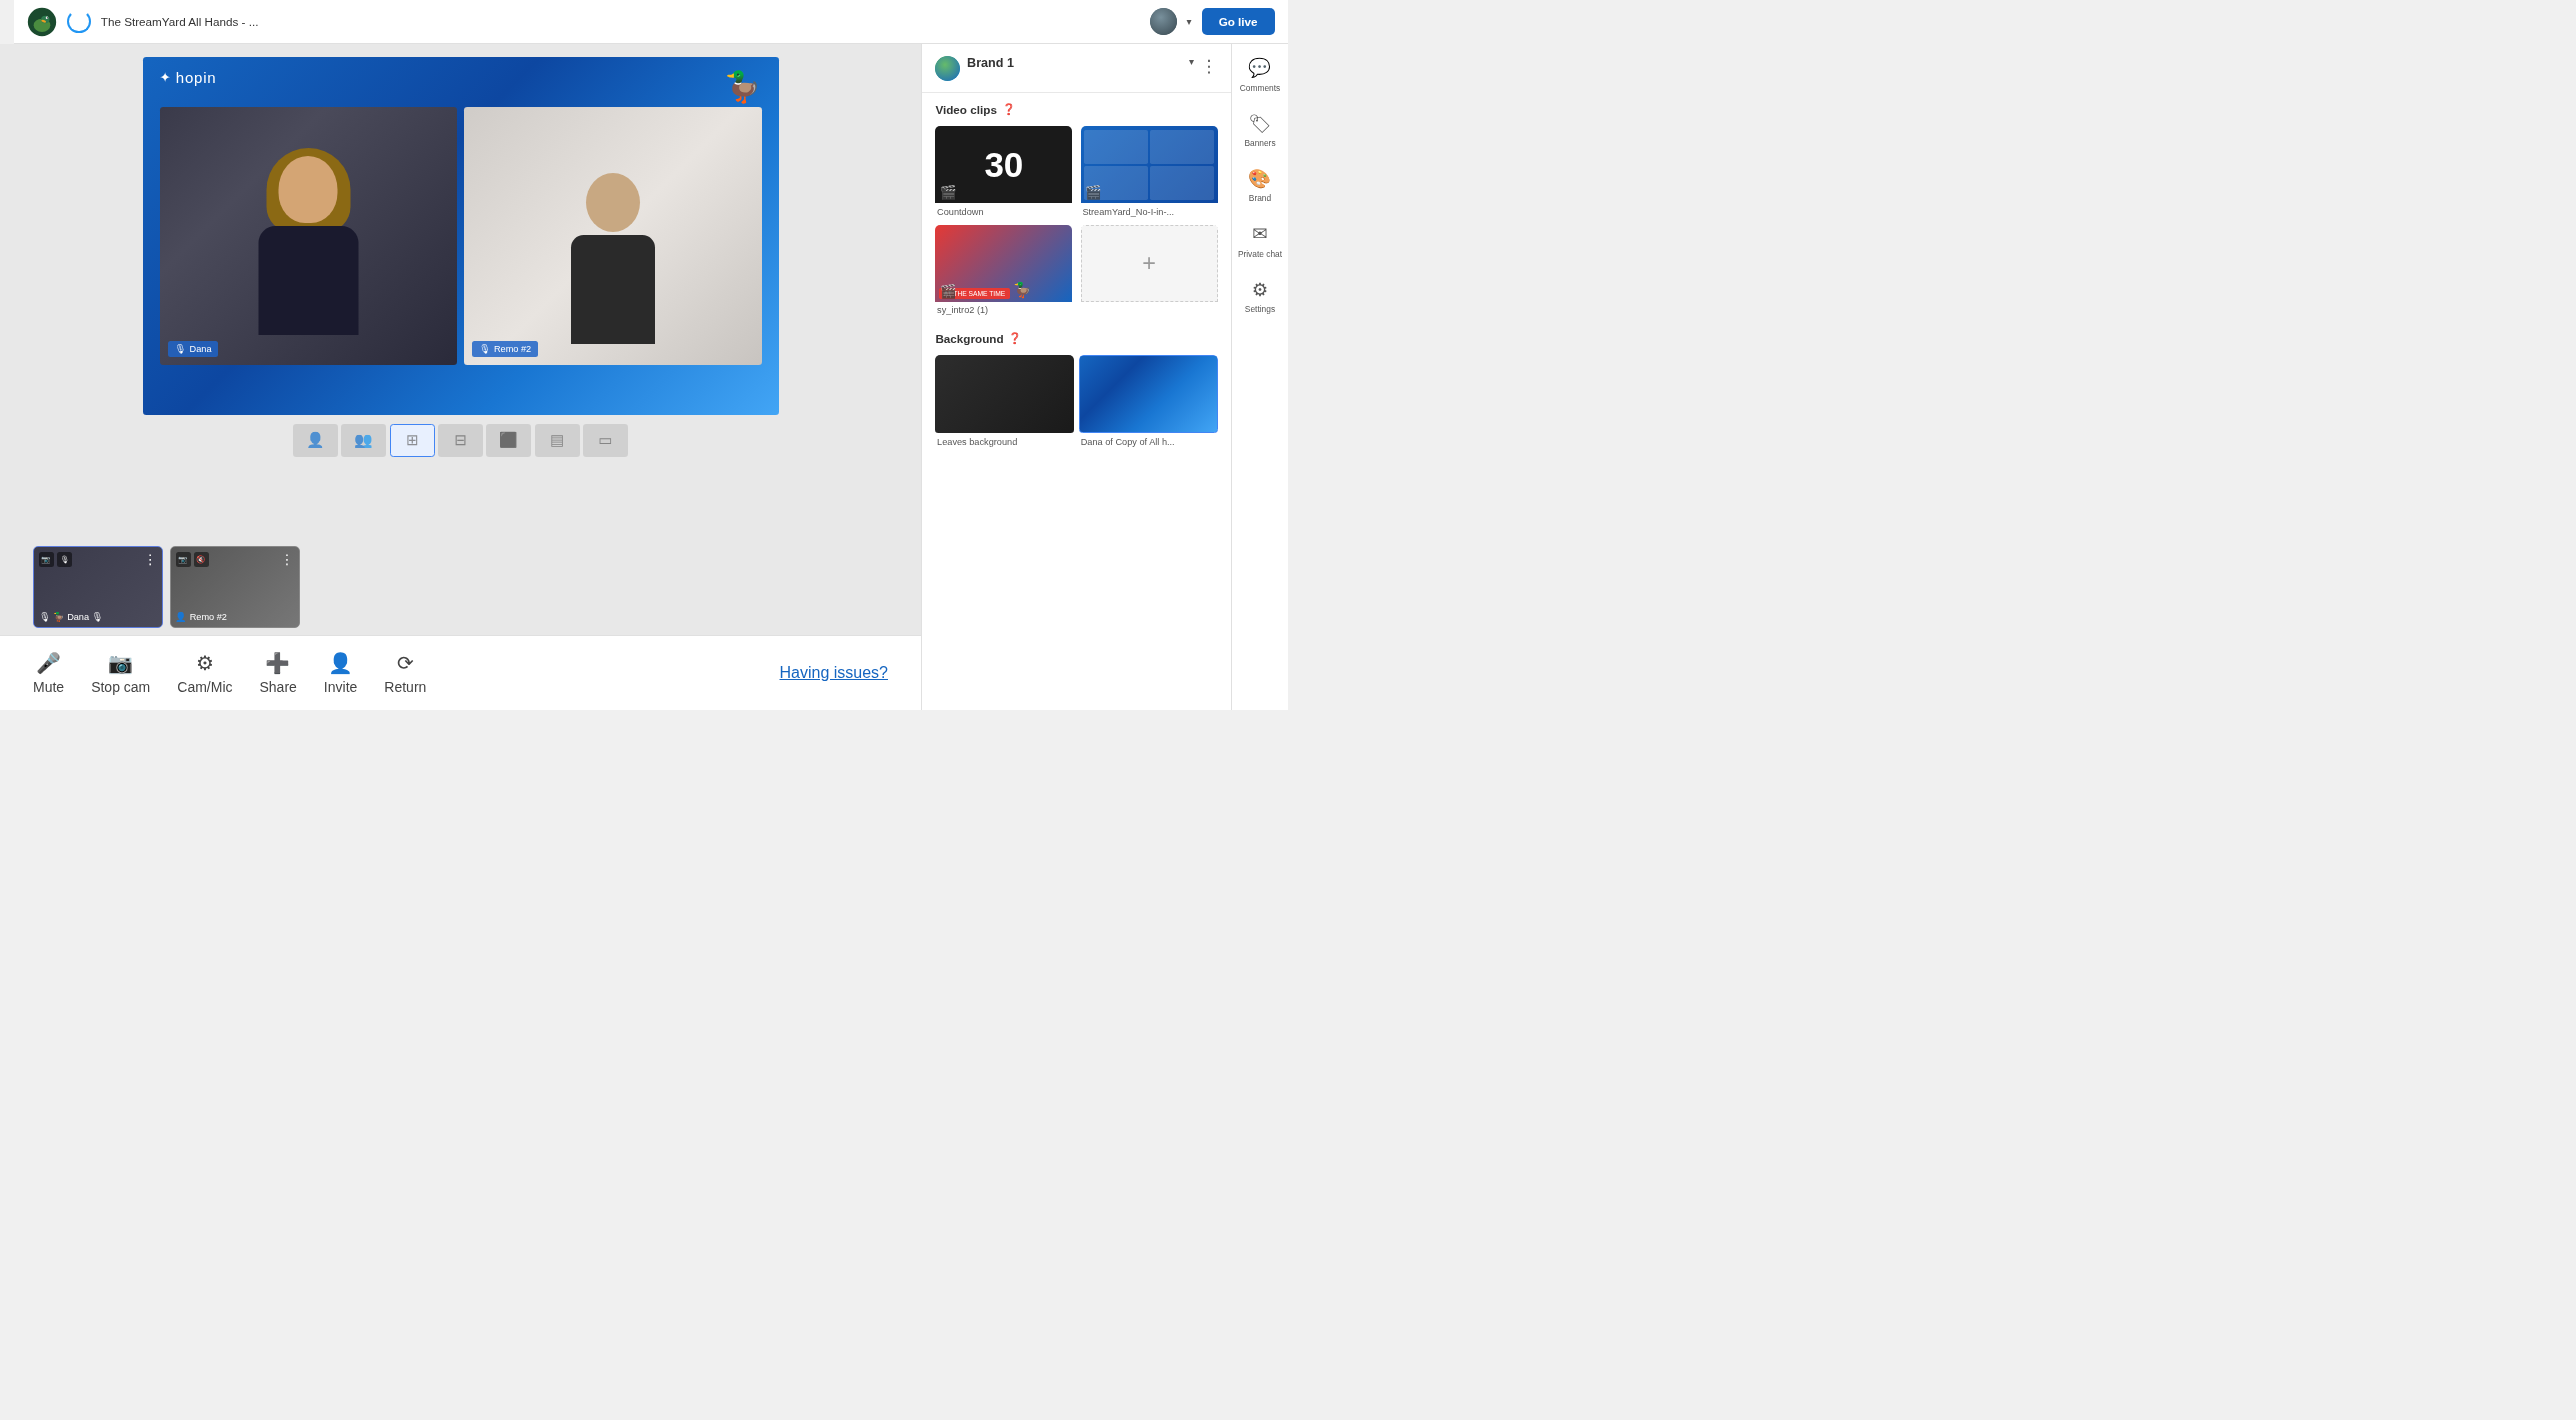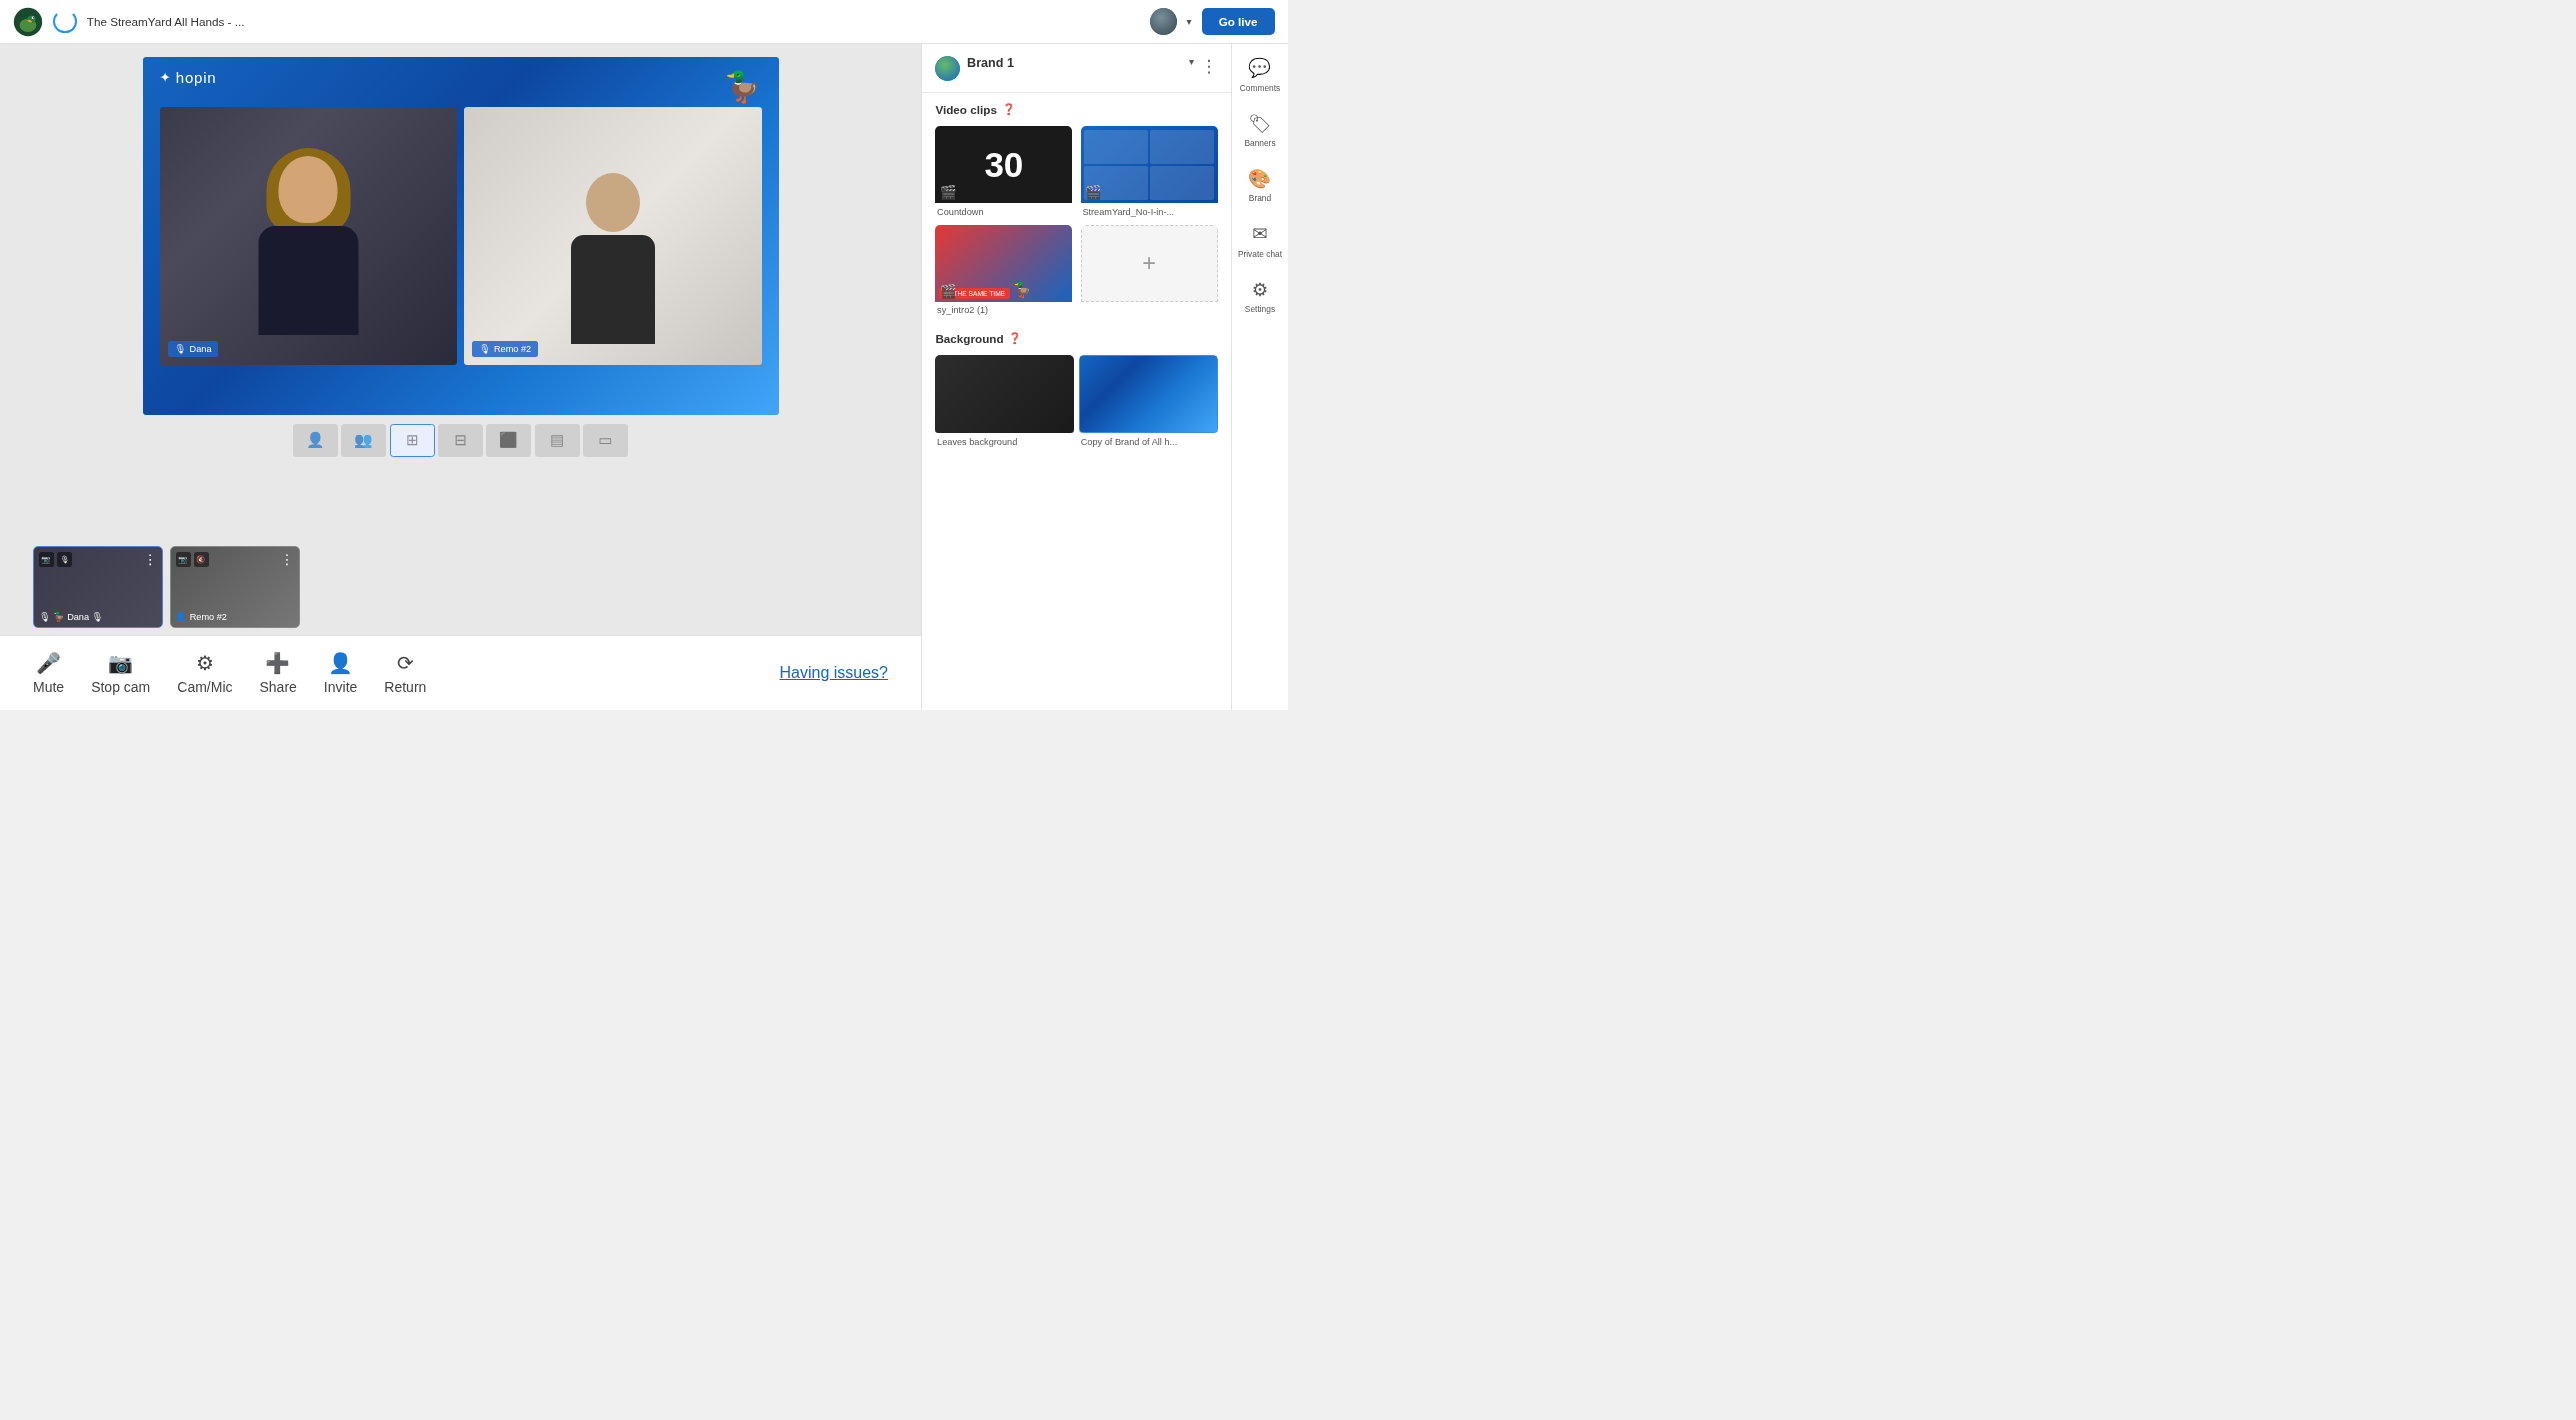--- a/index.html
+++ b/index.html
@@ -16,20 +16,21 @@
     
     .topbar {
       height: 44px;
       background: #fff;
       border-bottom: 0.8px solid #e0e0e0;
       display: flex;
       align-items: center;
       padding: 0 13.4px;
       gap: 10px;
       flex-shrink: 0;
+      margin-left: 14px;
     }
     .topbar-logo {
       width: 30px;
       height: 30px;
     }
     .topbar-spinner {
       width: 23.4px;
       height: 23.4px;
       border: 2.5px solid #2196F3;
       border-radius: 50%;
@@ -837,21 +838,21 @@
 
       <div class="bg-grid">
 
         <div class="bg-card">
           <div class="bg-thumb leaves"></div>
           <div class="bg-name">Leaves background</div>
         </div>
 
         <div class="bg-card">
           <div class="bg-thumb copy-all"></div>
-          <div class="bg-name">Copy of Brand of All h...</div>
+          <div class="bg-name">Dana of Copy of All h...</div>
         </div>
       </div>
 
     </div>
   </div>
 
   <div class="sidebar-icons">
     <button class="sidebar-icon-btn">
       <span class="sidebar-icon">💬</span>
       <span class="sidebar-icon-label">Comments</span>

